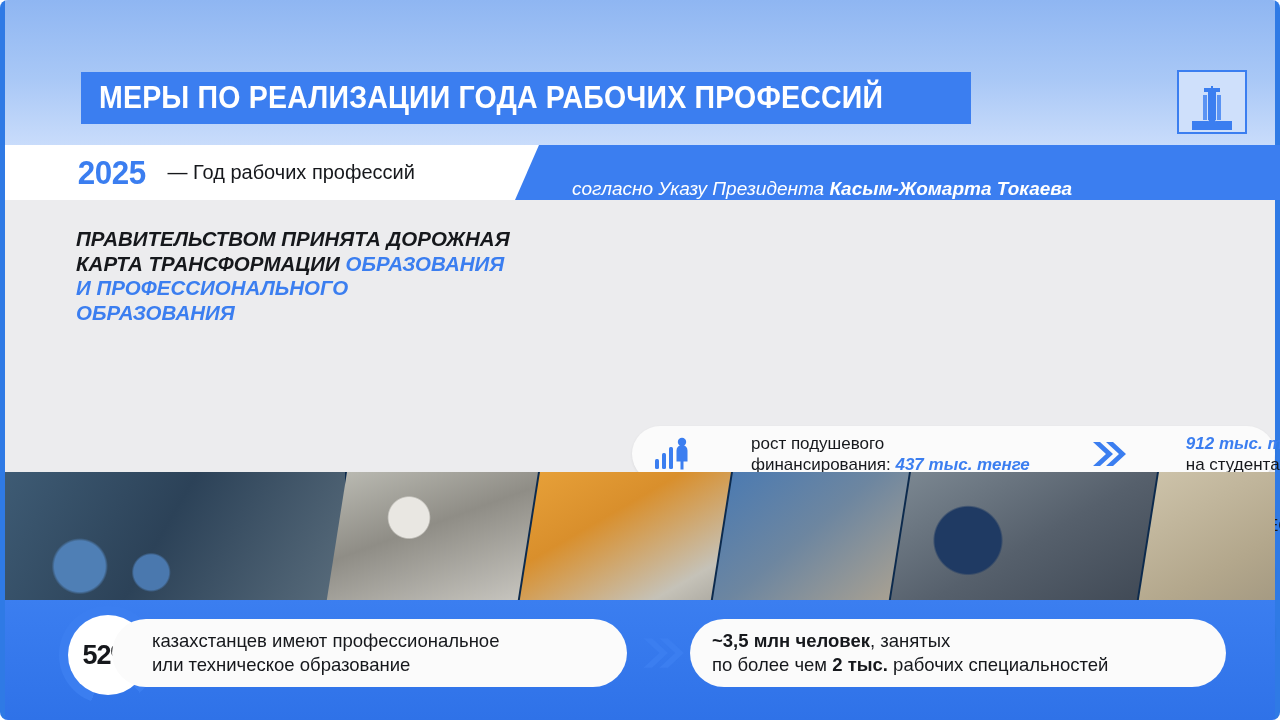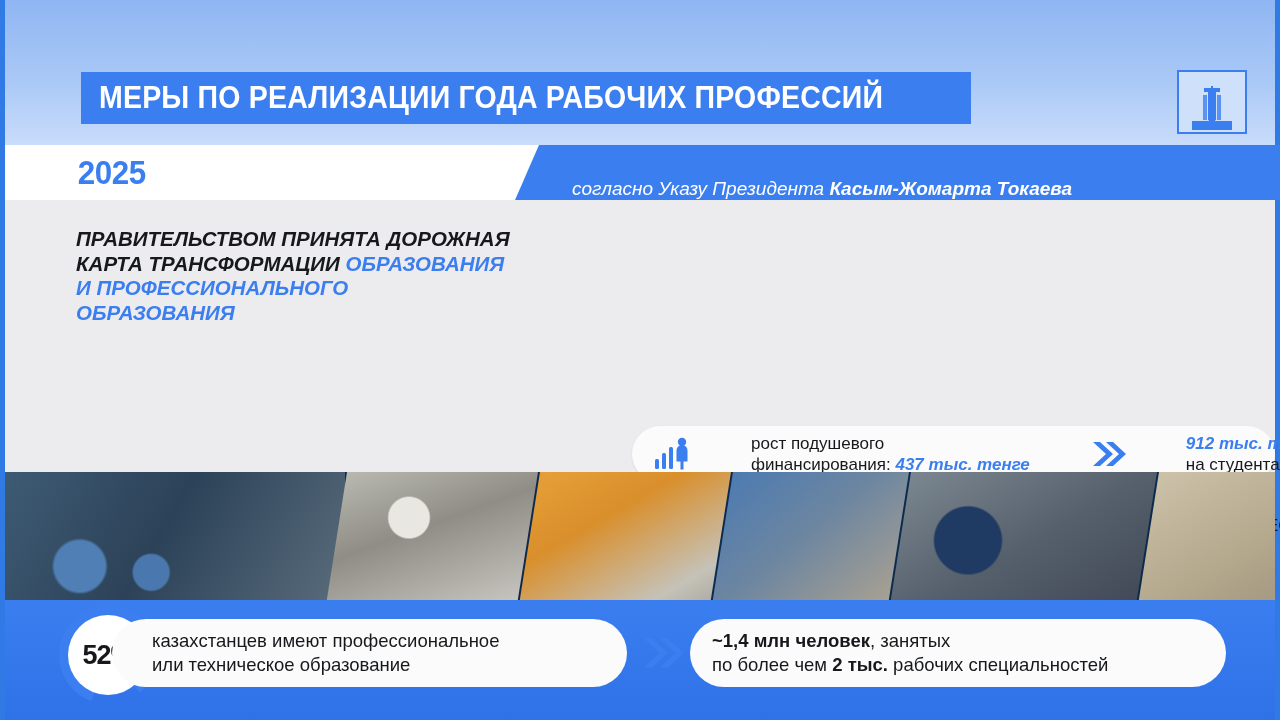--- a/index.html
+++ b/index.html
@@ -6,20 +6,21 @@
   html, body {
     width: 1280px; height: 720px;
     font-family: "Liberation Sans", sans-serif;
     overflow: hidden;
   }
   .page {
     position: relative;
     width: 1280px; height: 720px;
     background: linear-gradient(180deg, #c5d8f7 0%, #b9d0f4 40%, #cfe0f9 100%);
     overflow: hidden;
+    border-radius: 8px;
   }
   .edge-left { position:absolute; left:0; top:0; width:5px; height:720px; background:#2f7ae5; }
   .edge-right { position:absolute; right:0; top:0; width:5px; height:720px; background:#2f7ae5; }
 
   
   .hero {
     position:absolute; left:5px; top:0; width:1270px; height:145px;
     background: linear-gradient(180deg, #8fb6f2 0%, #a9c8f6 55%, #c9dcfb 100%);
   }
   .title-bar {
@@ -198,20 +199,21 @@
         <rect x="2" y="35" width="16" height="6" fill="#3b7ef0"></rect>
         <rect x="26" y="35" width="16" height="6" fill="#3b7ef0"></rect>
         <polygon points="22,30 30,41 14,41" fill="#3b7ef0"></polygon>
         <rect x="2" y="41" width="40" height="3" fill="#3b7ef0"></rect>
       </svg>
     </div>
   </div>
 
   <div class="band2025">
     <span class="year">2025</span>
+    <span class="year-sub">— Год рабочих профессий</span>
     <div class="decree">
       <div class="decree-text"><span>согласно Указу Президента </span><b>Касым-Жомарта Токаева</b></div>
     </div>
   </div>
 
   <div class="mid">
     <div class="roadmap">
       <span>ПРАВИТЕЛЬСТВОМ ПРИНЯТА ДОРОЖНАЯ</span><br>
       <span>КАРТА ТРАНСФОРМАЦИИ </span><span class="hl">ОБРАЗОВАНИЯ</span><br>
       <span class="hl">И ПРОФЕССИОНАЛЬНОГО</span><br>
@@ -360,17 +362,17 @@
     </div>
   </div>
   <div class="chev-mid">
     <svg width="44" height="38" viewBox="0 0 36 30">
       <path d="M2 3 L15 15 L2 27 L9 27 L22 15 L9 3 Z" fill="#3b7ef0"></path>
       <path d="M15 3 L28 15 L15 27 L22 27 L35 15 L22 3 Z" fill="#3b7ef0"></path>
     </svg>
   </div>
   <div class="pill-bot-r">
     <div class="t">
-      <b>~1,4 млн человек</b><span>, занятых</span><br>
+      <b>~3,5 млн человек</b><span>, занятых</span><br>
       <span>по более чем </span><b>2 тыс.</b><span> рабочих специальностей</span>
     </div>
   </div>
 </div>
 
 </body></html>

